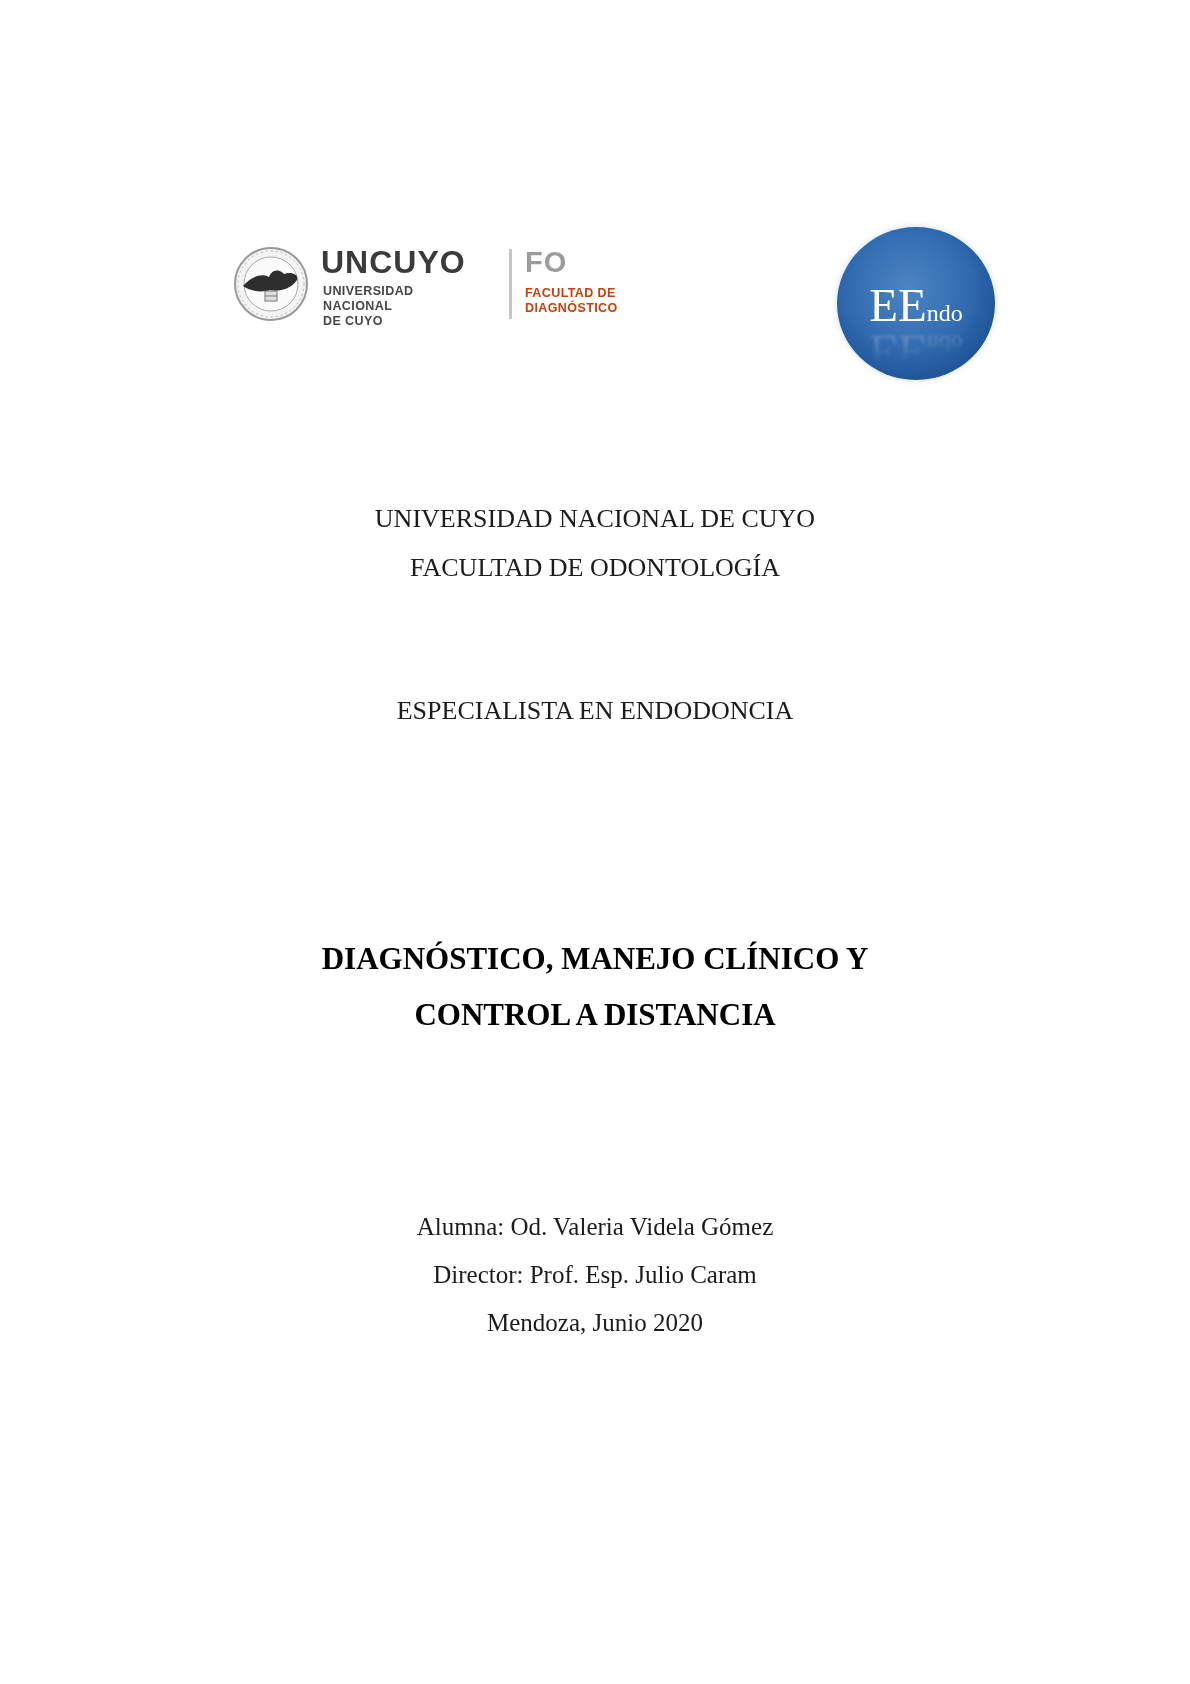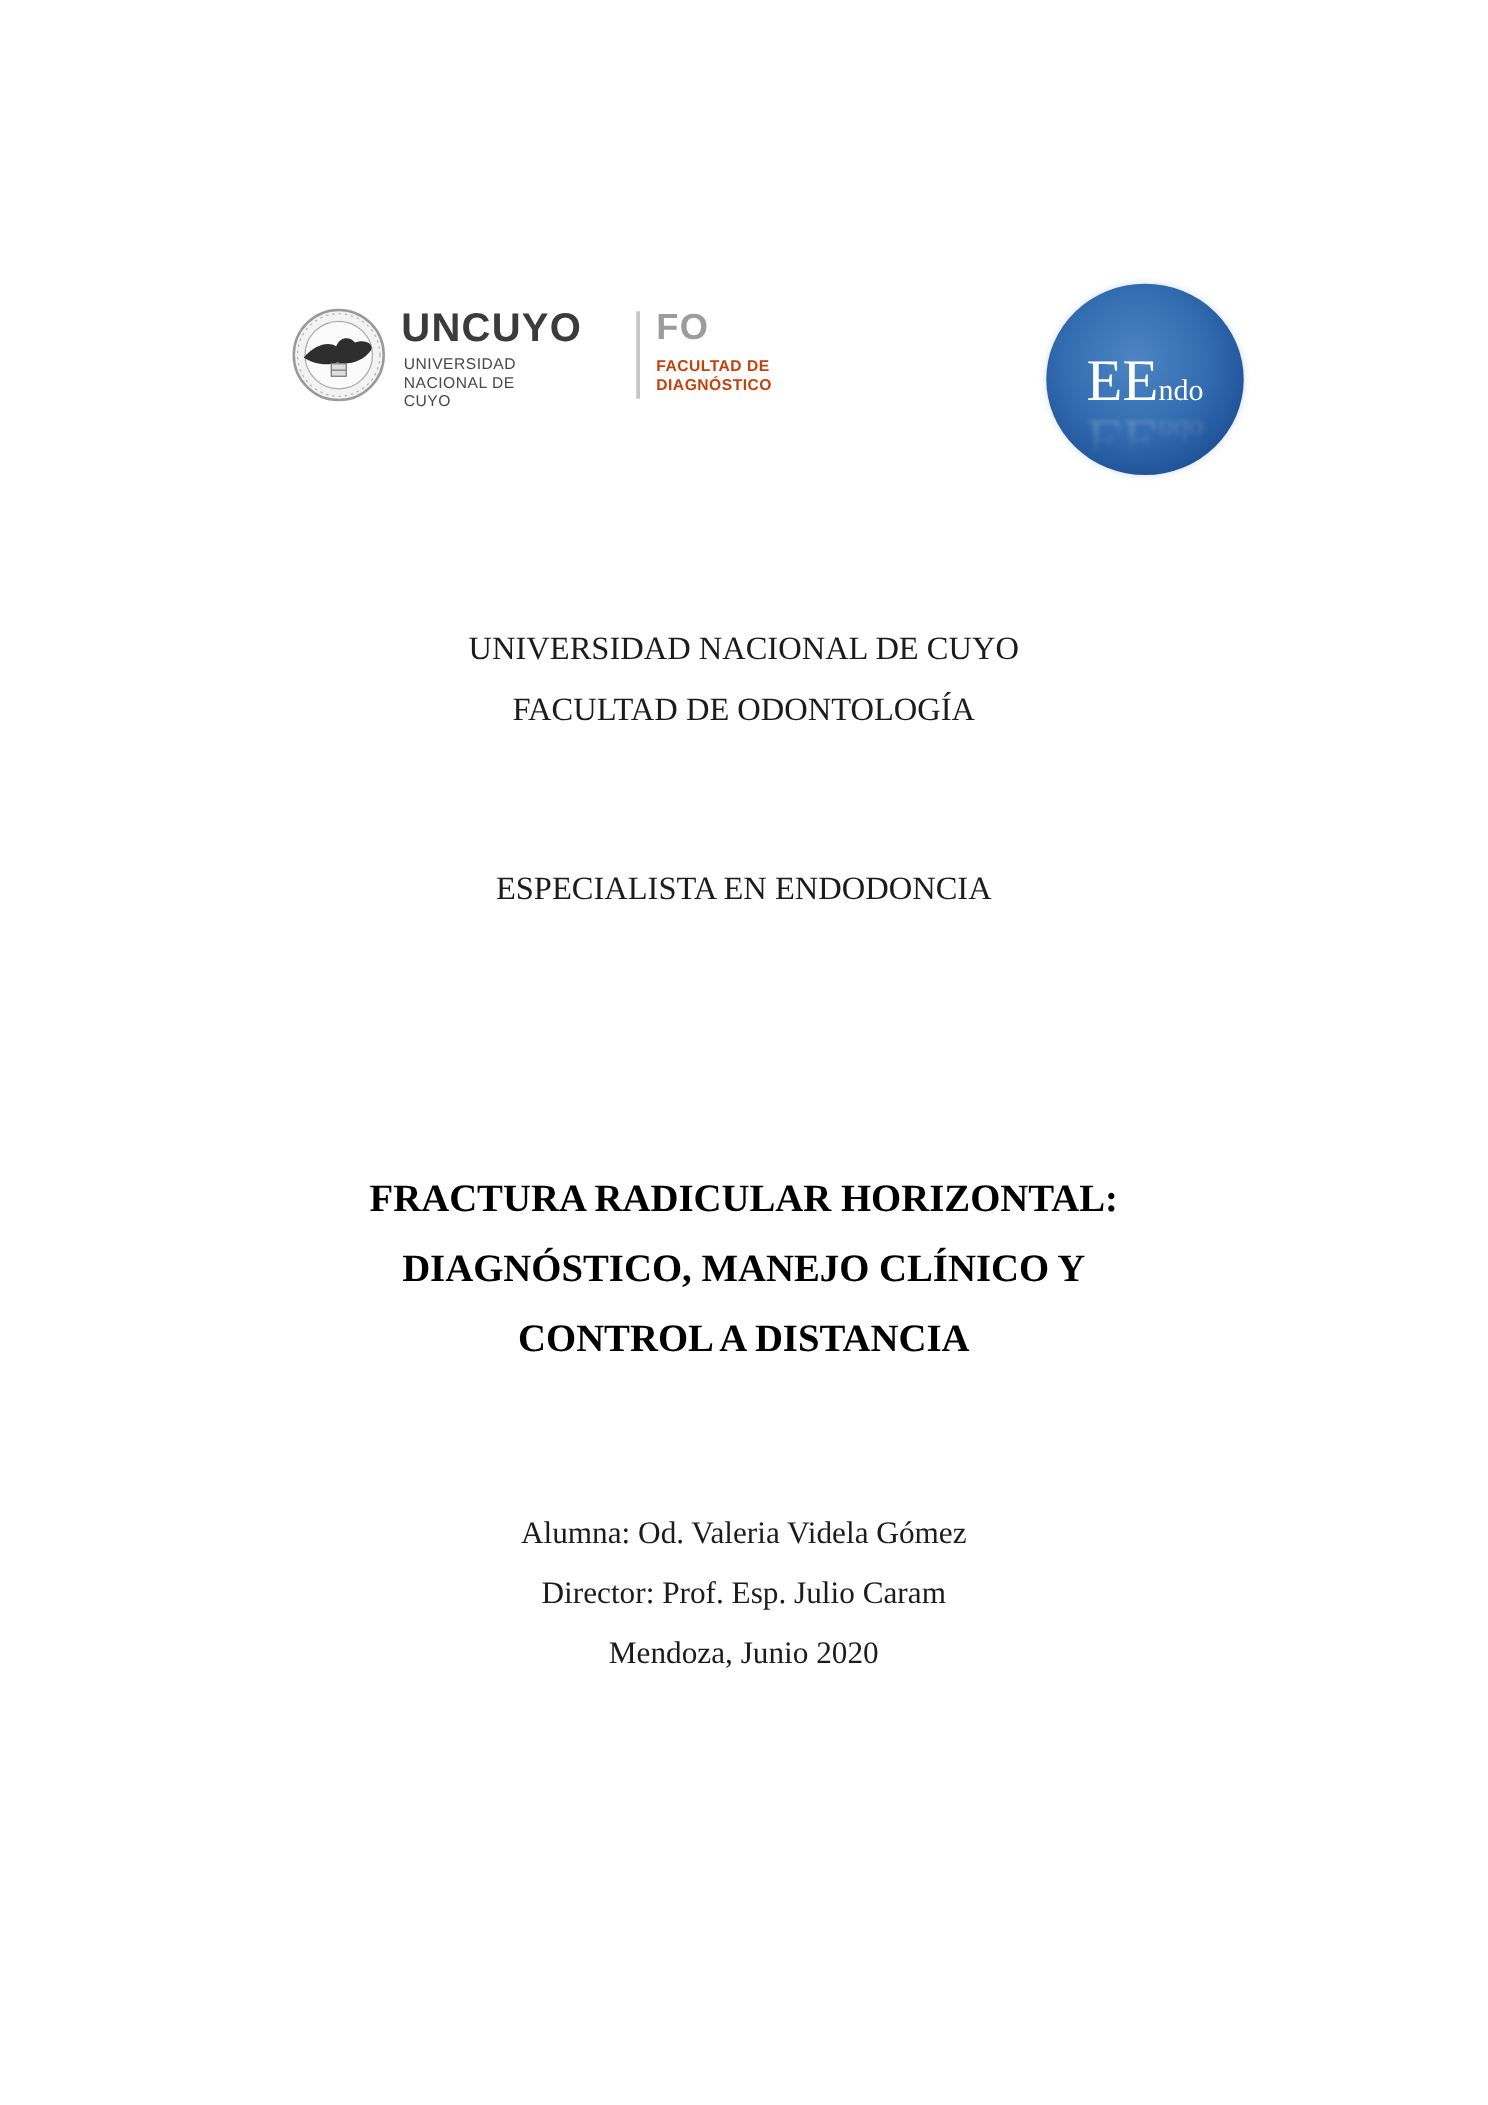--- a/index.html
+++ b/index.html
@@ -13,21 +13,21 @@
     overflow:hidden;
   }
 
   
   .uncuyo-logo{position:absolute;left:233px;top:243px;height:80px;}
   .seal{position:absolute;left:0;top:3px;width:76px;height:76px;}
   .uncuyo-word{position:absolute;left:88px;top:4px;
     font-family:"Liberation Sans", sans-serif;font-weight:bold;
     font-size:32px;line-height:30px;letter-spacing:1px;color:#3b3b3b;}
   .uncuyo-sub{position:absolute;left:90px;top:41px;
-    font-family:"Liberation Sans", sans-serif;font-weight:normal;
+    font-family:"Liberation Sans", sans-serif;font-weight:bold;
     font-size:12.5px;line-height:15px;letter-spacing:.4px;color:#474747;}
   .logo-divider{position:absolute;left:276px;top:6px;width:3px;height:70px;background:#c6c6c6;}
   .fo-code{position:absolute;left:292px;top:4px;
     font-family:"Liberation Sans", sans-serif;font-weight:600;
     font-size:29px;line-height:30px;color:#9c9c9c;letter-spacing:1px;}
   .fo-sub{position:absolute;left:292px;top:43px;
     font-family:"Liberation Sans", sans-serif;font-weight:bold;
     font-size:12.5px;line-height:15px;letter-spacing:.4px;color:#c2410c;}
 
   
@@ -96,21 +96,20 @@
   <div class="txt header-block">
     <div>UNIVERSIDAD NACIONAL DE CUYO</div>
     <div>FACULTAD DE ODONTOLOGÍA</div>
   </div>
 
   <div class="txt degree-block">
     <div>ESPECIALISTA EN ENDODONCIA</div>
   </div>
 
   <div class="txt title-block">
-    <div>FRACTURA RADICULAR HORIZONTAL:</div>
     <div>DIAGNÓSTICO, MANEJO CLÍNICO Y</div>
     <div>CONTROL A DISTANCIA</div>
   </div>
 
   <div class="txt credits-block">
     <div>Alumna: Od. Valeria Videla Gómez</div>
     <div>Director: Prof. Esp. Julio Caram</div>
     <div>Mendoza, Junio 2020</div>
   </div>
 

